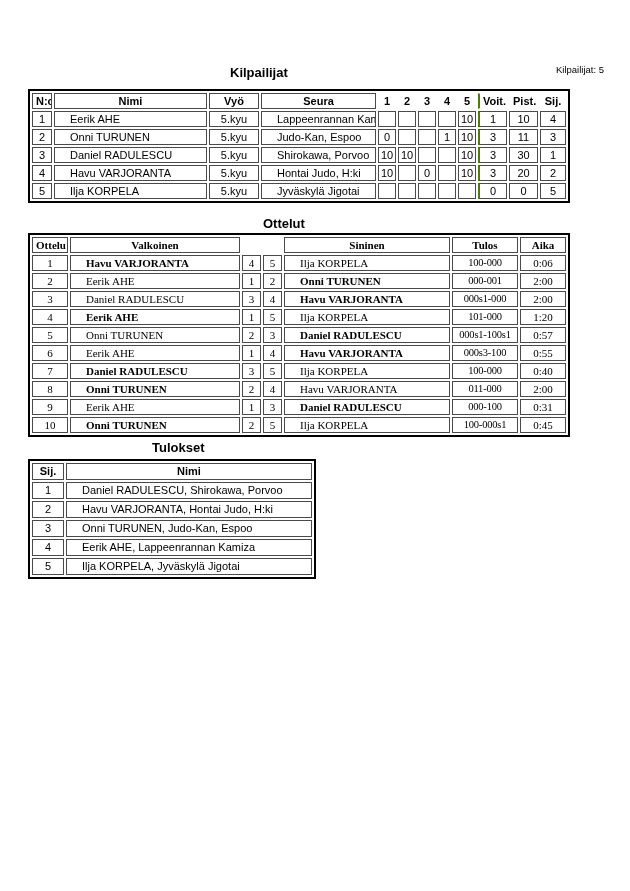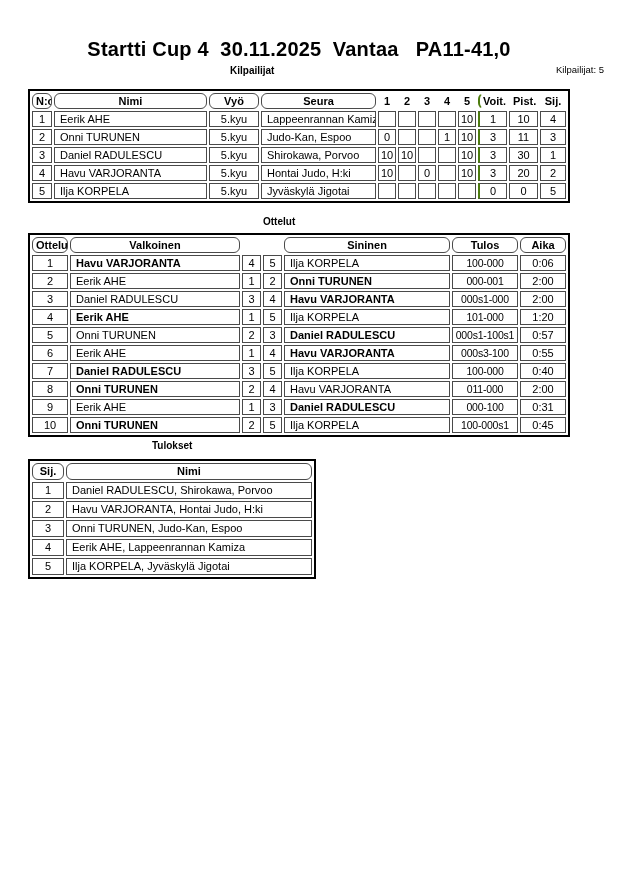--- a/index.html
+++ b/index.html
@@ -10,57 +10,56 @@
     color: #000;
     overflow: hidden;
   }
   .doc { position: relative; width: 630px; height: 891px; background: #fff; }
 
   .title {
     position: absolute; top: 38px; left: 28px; width: 542px;
     text-align: center; font-size: 20px; font-weight: bold;
     white-space: pre; letter-spacing: 0.2px;
   }
-  .section-heading { position: absolute; font-size: 10px; font-weight: bold; }
+  .section-heading { position: absolute; font-size: 13px; font-weight: bold; }
   .h-kilpailijat { top: 65px; left: 230px; }
   .h-ottelut     { top: 216px; left: 263px; }
   .h-tulokset    { top: 440px; left: 152px; }
   .count-label { position: absolute; top: 64px; right: 26px; font-size: 9.5px; }
 
   table {
     border-collapse: separate; border-spacing: 2px;
     border: 2px solid #000; background: #fff;
     table-layout: fixed; box-sizing: border-box;
     position: absolute;
   }
   .t1 { top: 89px;  left: 28px; width: 542px; }
-  .t2 { top: 233px; left: 28px; width: 542px; }
+  .t2 { top: 233px; left: 28px; width: 542px; font-family: Liberation Serif, serif; }
   .t3 { top: 459px; left: 28px; width: 288px; }
 
   th, td {
     border: 1px solid #4a4a4a;
     font-size: 11px; line-height: 14px; height: 14px;
     padding: 0 3px; overflow: hidden; white-space: nowrap;
     vertical-align: middle;
   }
   .t3 th, .t3 td { height: 15px; line-height: 15px; }
-  th { font-weight: bold; text-align: center; border-radius: 6px; }
+  th { font-weight: bold; text-align: center; }
   .c { text-align: center; padding: 0; }
-  .l { text-align: left; padding: 0 0 0 5px; }
+  .l { text-align: left; padding: 0 0 0 15px; }
   .nb { border-color: transparent; }          
   .thickL { border-left: 2px solid #4d7c0f; }    
   .bold { font-weight: bold; }
   .result { font-size: 10.5px; letter-spacing: -0.2px; }
 </style>
 </head>
 <body>
 
 <div class="doc">
 
-  <div class="title">Startti Cup 4  30.11.2025  Vantaa   PA11-41,0</div>
 
   <div class="section-heading h-kilpailijat">Kilpailijat</div>
   <div class="count-label">Kilpailijat: 5</div>
 
   <table class="t1">
     <colgroup>
       <col style="width:20px">
         <col style="width:153px">
         <col style="width:50px">
         <col style="width:115px">

